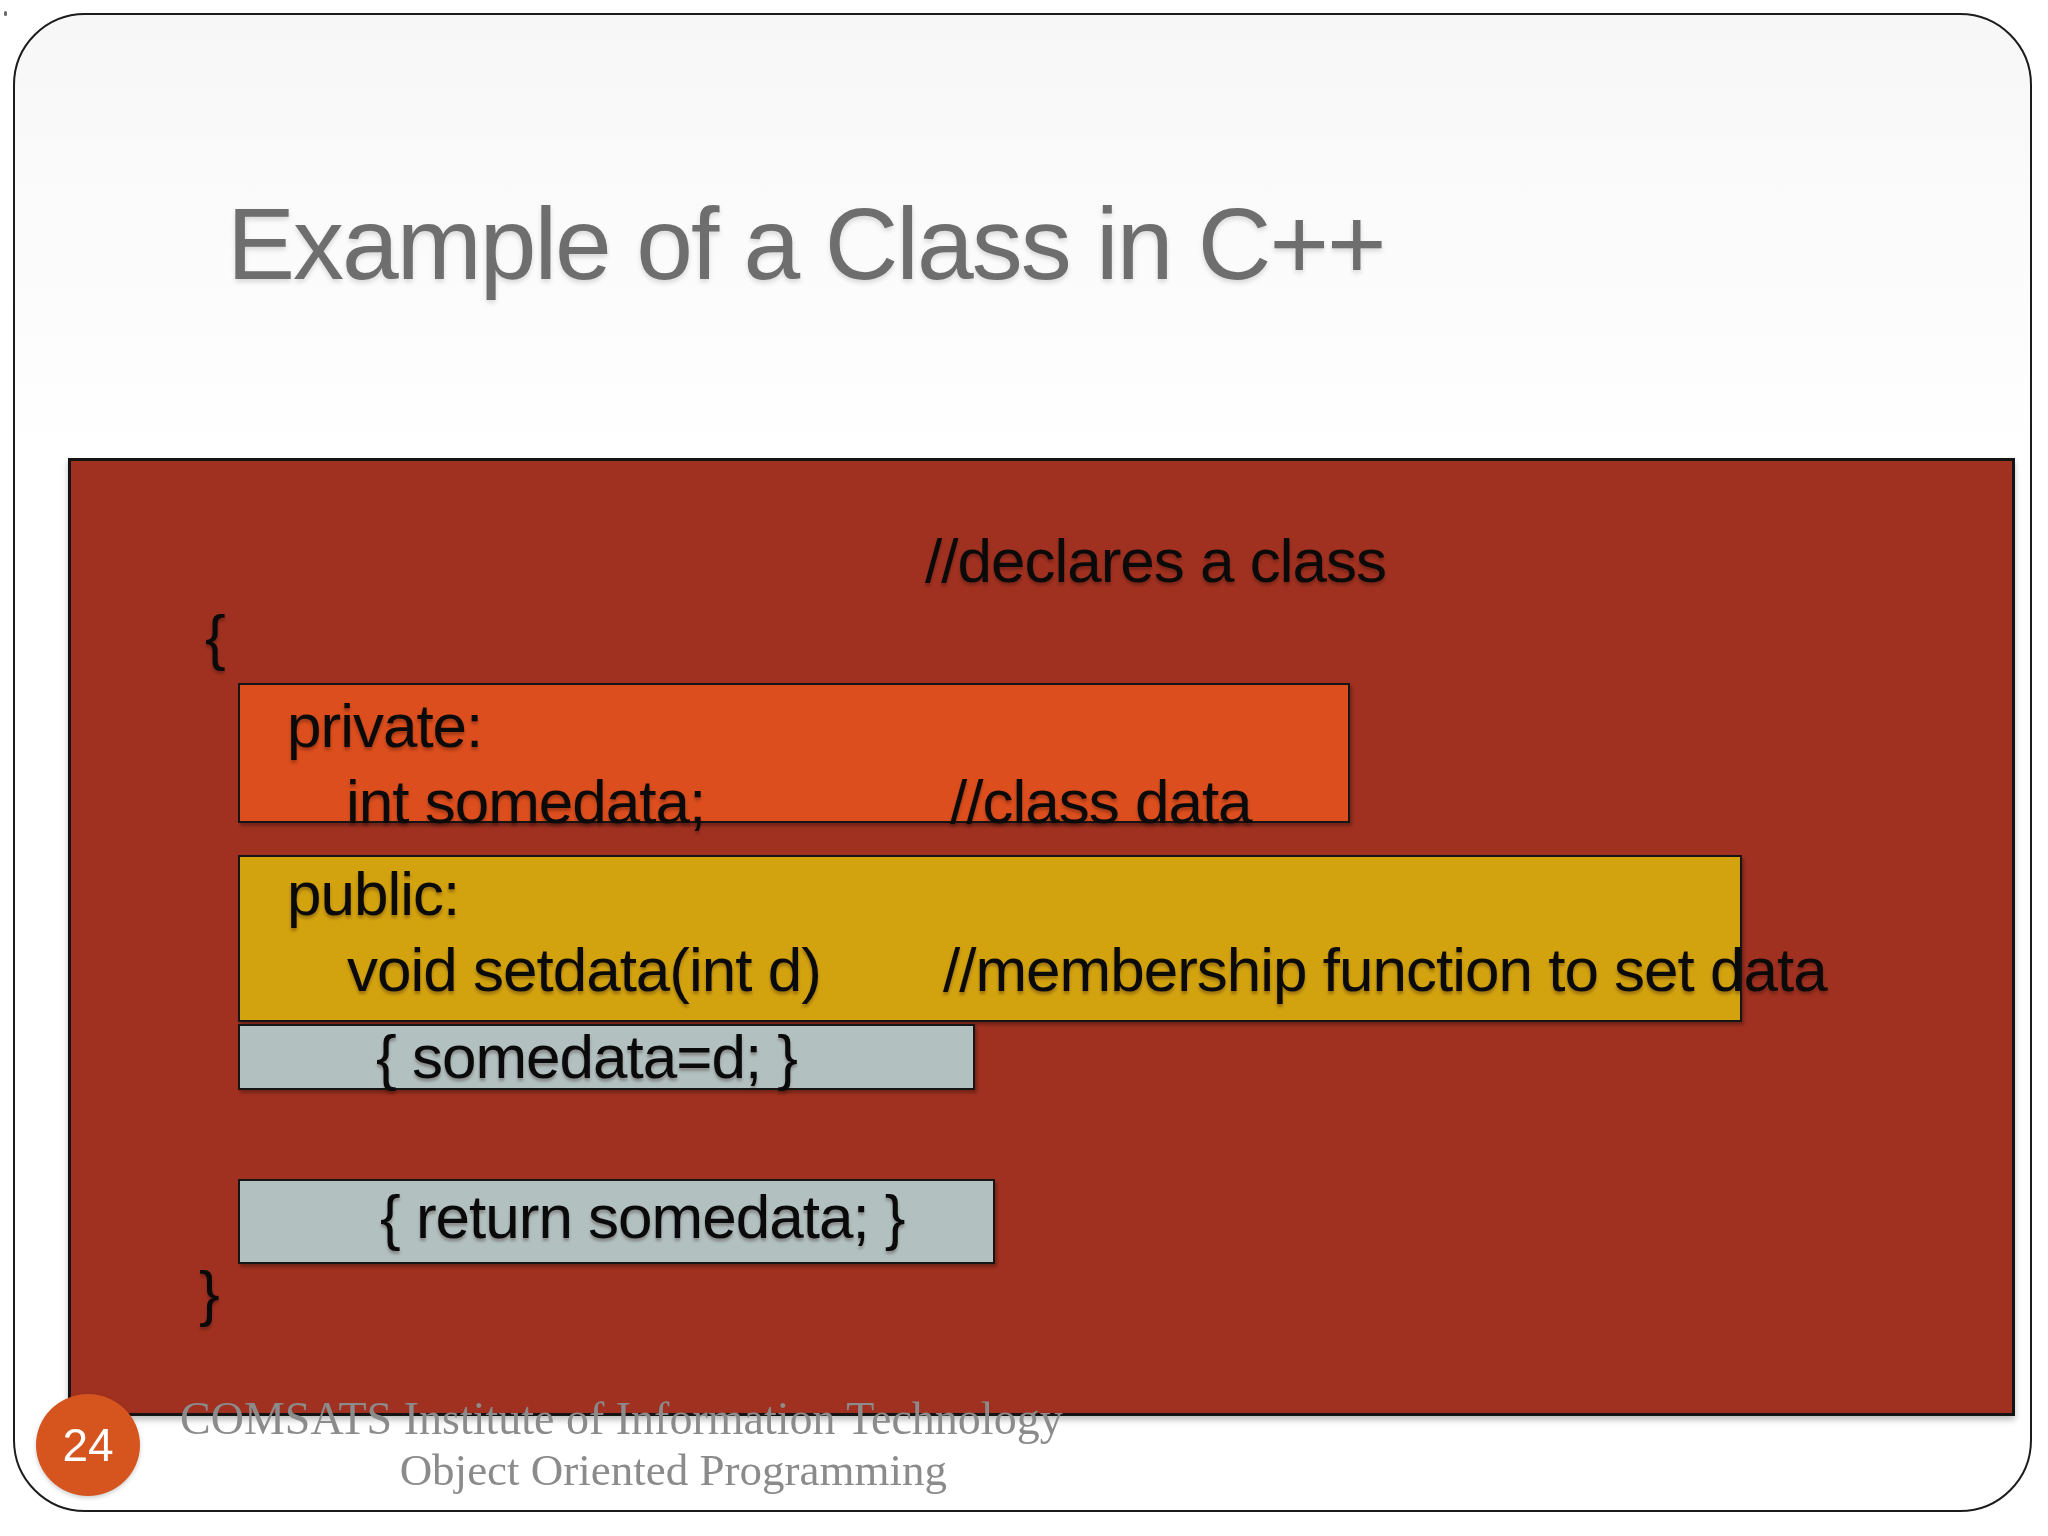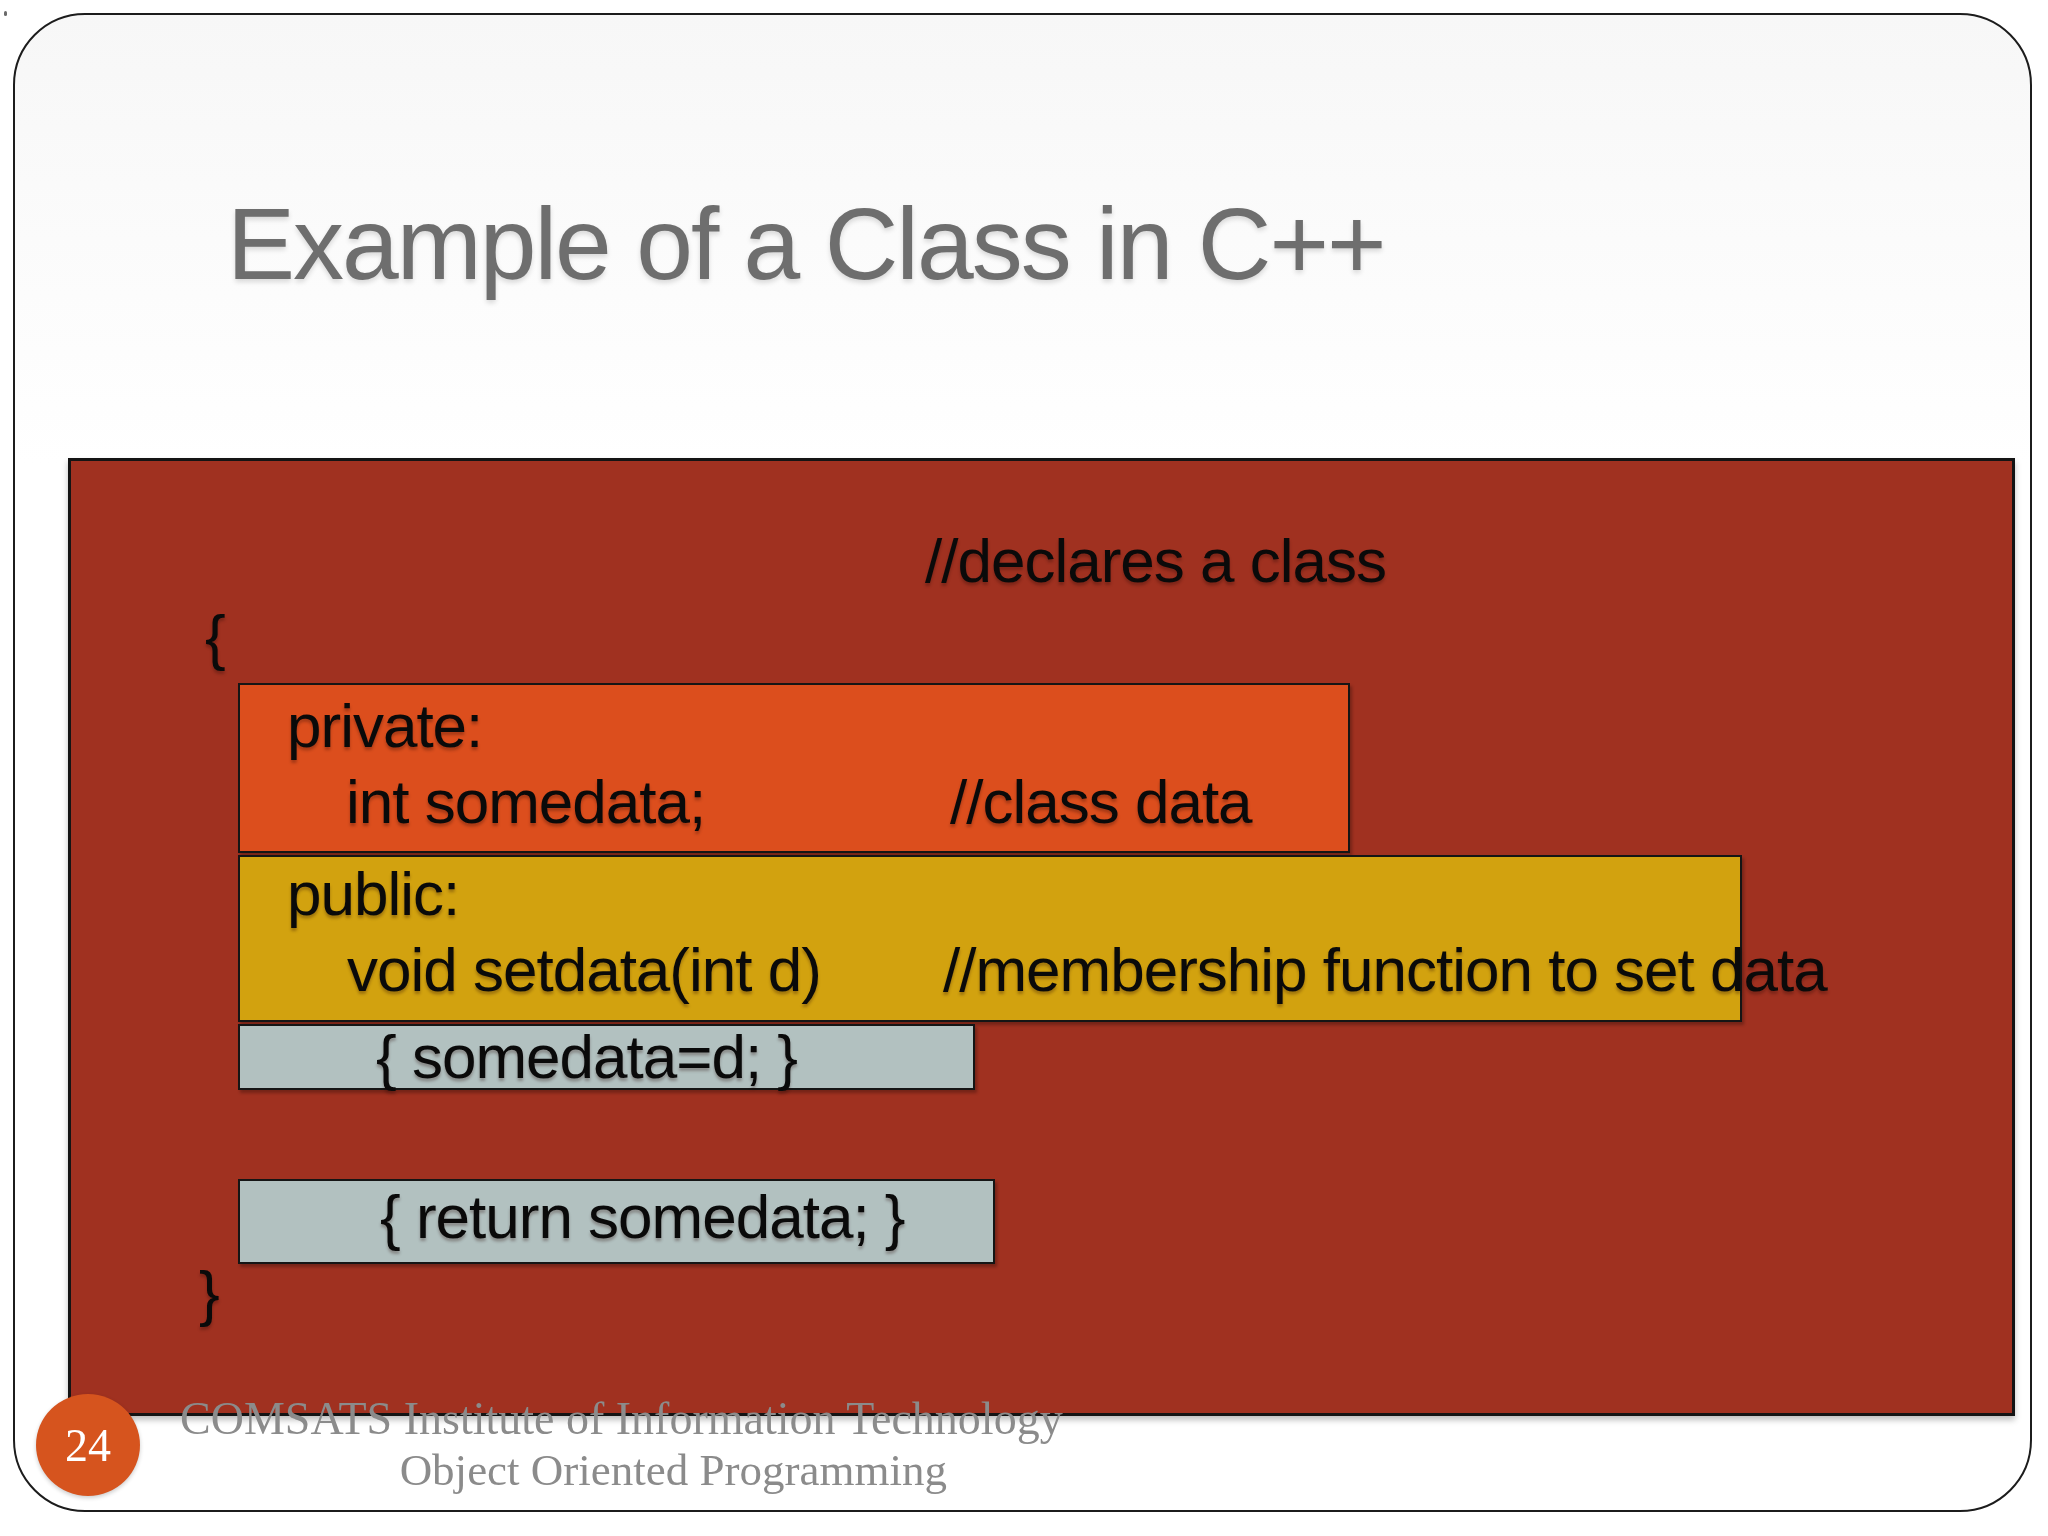--- a/index.html
+++ b/index.html
@@ -31,41 +31,41 @@
     box-shadow:0 4px 6px rgba(0,0,0,0.25);
   }
 
   .codetext{
     position:absolute;font-size:62px;letter-spacing:-1px;color:#0a0a0a;
     white-space:nowrap;line-height:1.08;
     text-shadow:0 3px 3px rgba(40,10,5,0.30);
   }
 
   .inner-box{position:absolute;border:2px solid #151515;box-sizing:border-box;box-shadow:2px 3px 3px rgba(0,0,0,0.28);}
-  .orange-box{left:238px;top:683px;width:1112px;height:170px;background:var(--private-orange,#DC4E1D);}
+  .orange-box{left:238px;top:683px;width:1112px;height:140px;background:var(--private-orange,#DC4E1D);}
   .gold-box-1{left:238px;top:855px;width:1504px;height:167px;background:var(--public-gold,#D2A20F);}
   .gray-box-1{left:238px;top:1024px;width:737px;height:66px;background:var(--body-gray,#B2C1C0);}
   .gold-box-2{left:238px;top:1092px;width:1752px;height:85px;background:var(--public-gold,#D2A20F);}
   .gray-box-2{left:238px;top:1179px;width:757px;height:85px;background:var(--body-gray,#B2C1C0);}
 
   
   .footer-line{
     position:absolute;font-family:"Liberation Serif",serif;color:#8b8b8b;
     text-align:right;white-space:nowrap;z-index:5;
   }
   .footer-institute{left:180px;width:800px;top:1392px;font-size:46px;}
   .footer-course{left:147px;width:800px;top:1444px;font-size:45px;}
 
   .badge{
     position:absolute;left:36px;top:1394px;width:104px;height:102px;
     border-radius:50%;background:var(--badge-orange,#D6541E);
     display:flex;align-items:center;justify-content:center;z-index:6;
     box-shadow:0 2px 4px rgba(0,0,0,0.2);
   }
-  .badge span{color:#ffffff;font-size:46px;font-family:Liberation Serif, serif;}
+  .badge span{color:#ffffff;font-size:46px;}
 </style>
 </head>
 <body>
 
 <div id="page">
 
   <div class="frame"></div>
   <div class="speck"></div>
 
   <div class="title">Example of a Class in C++</div>

